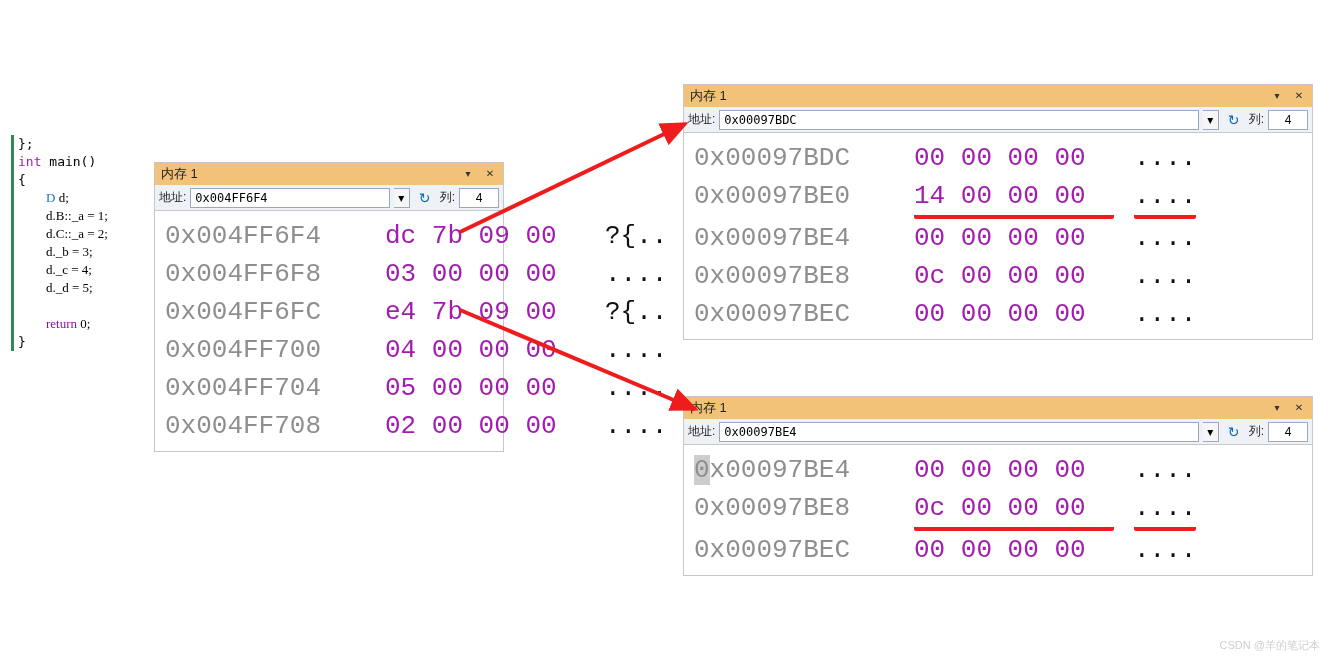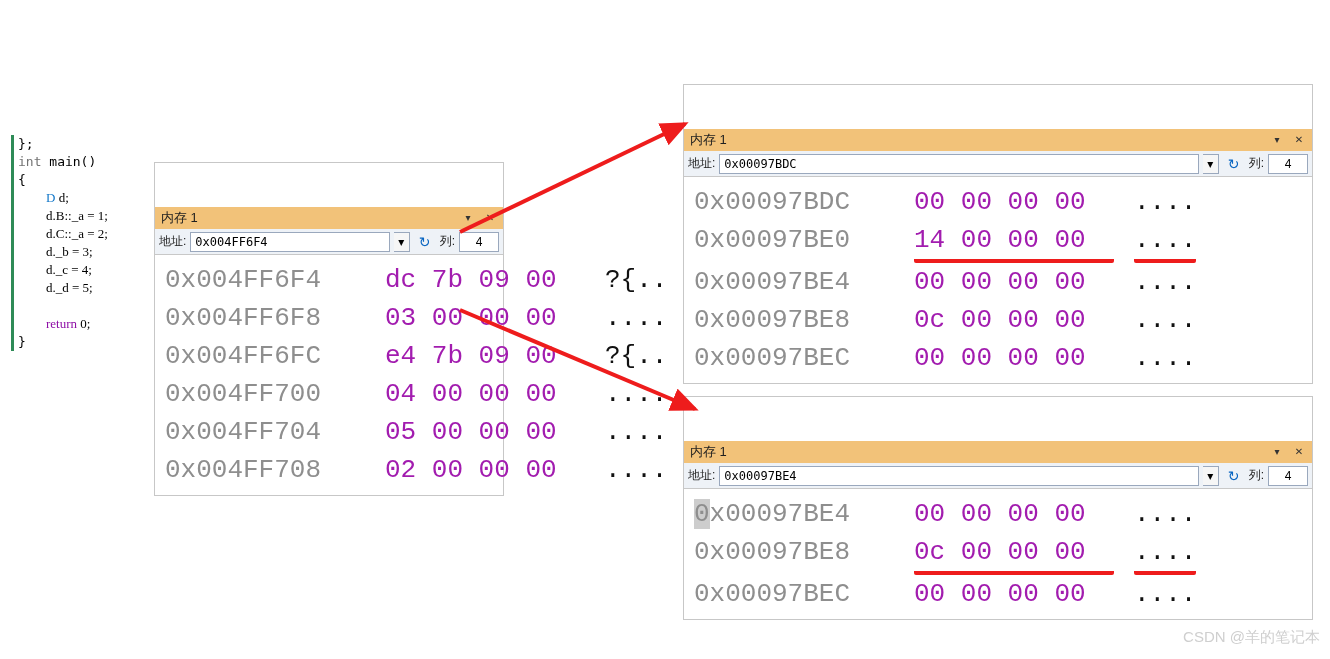--- a/index.html
+++ b/index.html
@@ -17,40 +17,39 @@
     position: absolute;
     left: 11px;
     top: 135px;
     width: 140px;
     font-family: Consolas, monospace;
     font-size: 13px;
     line-height: 18px;
     border-left: 3px solid #2e8b57;
     padding-left: 4px;
   }
-  .code-line .kw { color: #737373; }
+  .code-line .kw { color: #a21caf; }
   .code-line .typ { color: #1277c9; }
   .code-line .ret { color: #8e0ea6; margin-top: 28px; }
   .ln-indent { padding-left: 28px; font-family: Liberation Serif, serif; }
 
   
   .memwin {
     position: absolute;
     border: 1px solid #c7c7c7;
     background: #ffffff;
   }
   .memwin .title-bar {
     background: #f2c279;
     height: 22px;
     line-height: 22px;
     font-size: 13px;
     padding: 0 6px;
     position: relative;
     color: #1f1f1f;
-    margin-top: 44px;
   }
   .title-bar .win-btns {
     position: absolute;
     right: 2px;
     top: 0;
     display: flex;
     gap: 0;
   }
   .win-btn {
     width: 22px;
@@ -140,23 +139,23 @@
   .arrow {
     stroke: #ee1c1c;
     stroke-width: 4;
     fill: none;
   }
   .arrow-head { fill: #ee1c1c; }
 
   .watermark {
     position: absolute;
     right: 10px;
-    bottom: 12px;
+    bottom: 6px;
     color: #cfcfcf;
-    font-size: 15px;
+    font-size: 11px;
     font-family: "Segoe UI", Arial, sans-serif;
   }
 </style>
 </head>
 <body>
 
 <div class="code-pane">
   <div class="code-line">};</div>
   <div class="code-line"><span class="kw">int</span><span> main()</span></div>
   <div class="code-line">{</div>

